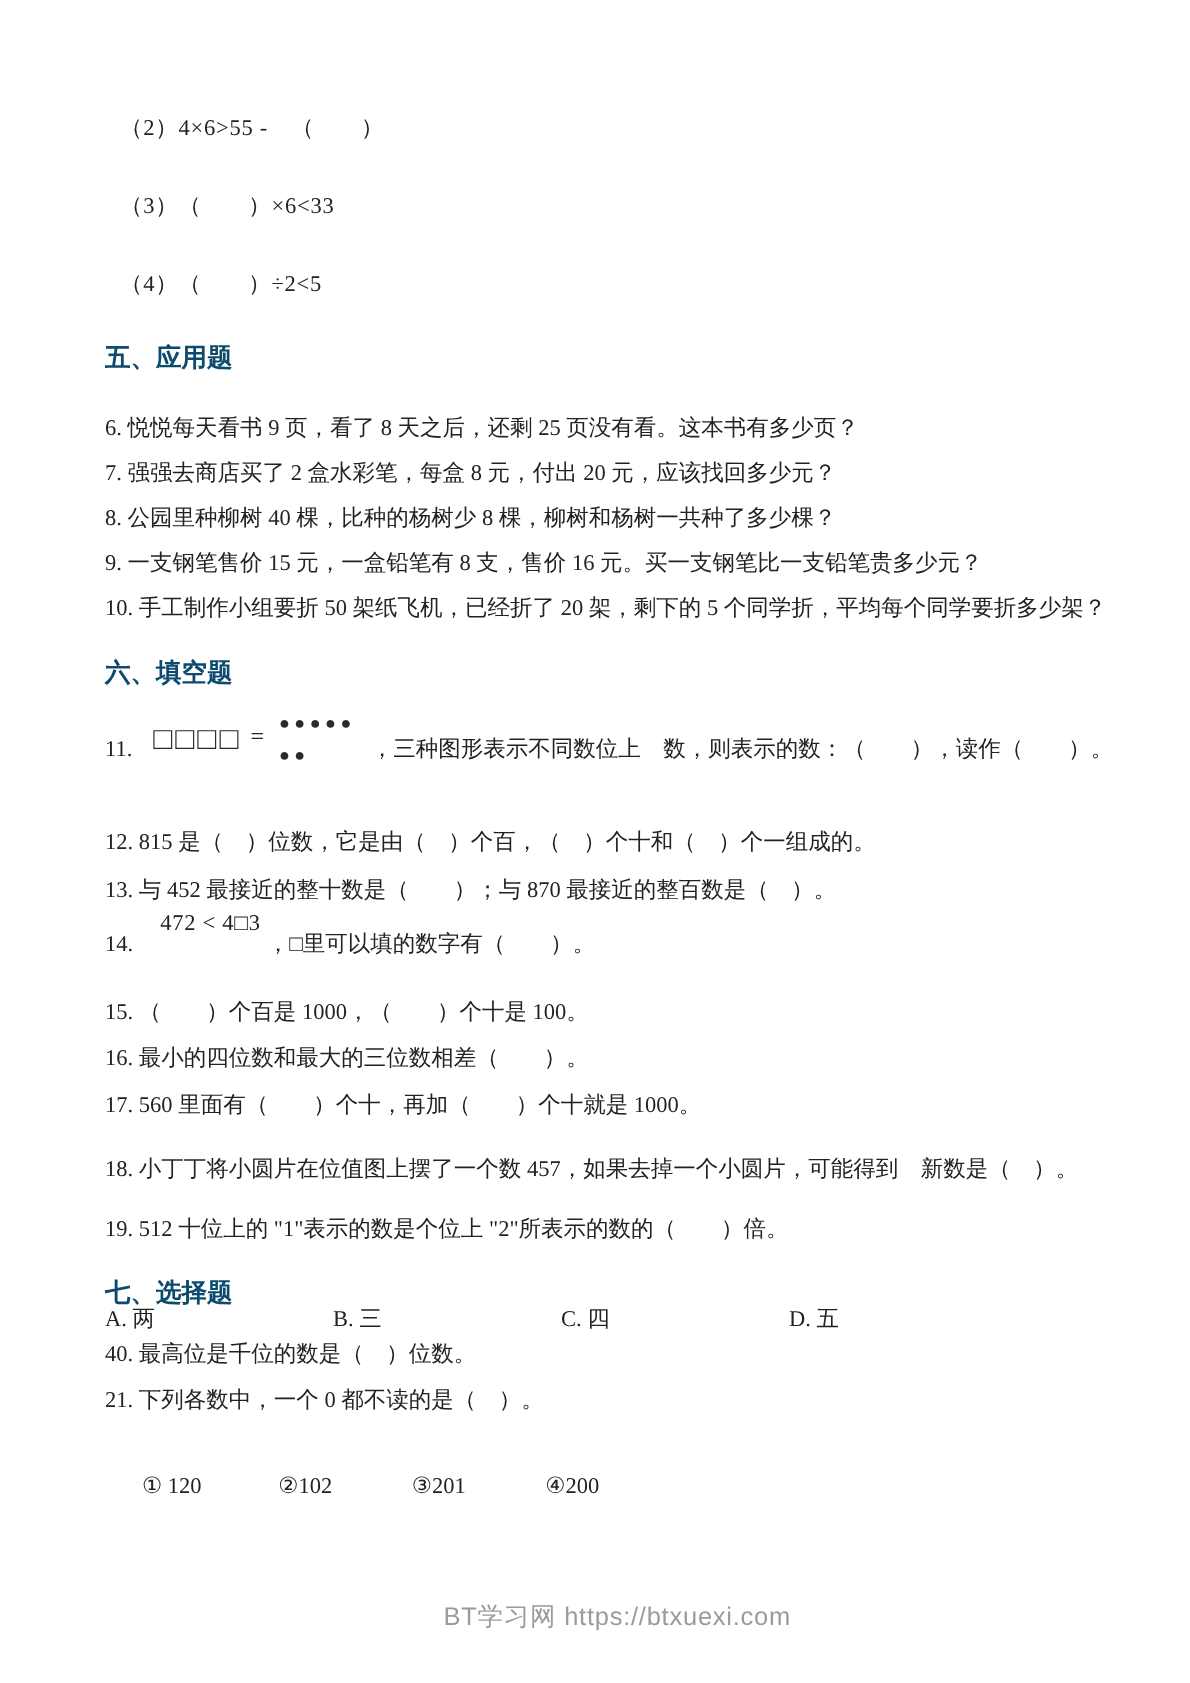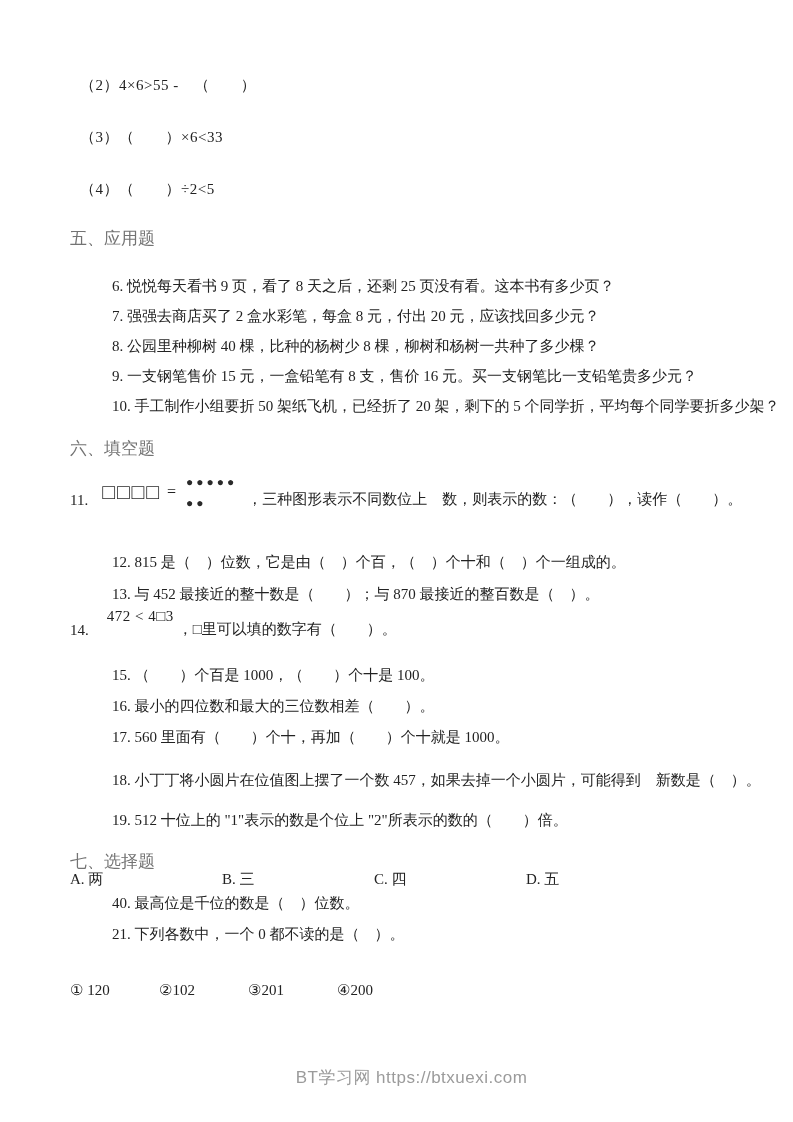--- a/index.html
+++ b/index.html
@@ -5,37 +5,37 @@
   html,body{margin:0;padding:0;background:#ffffff;}
   .page{
     position:relative;
     width:793px;height:1122px;
     background:#ffffff;
     font-family:"Liberation Serif","DejaVu Serif",serif;
     font-size:15px;color:#222222;
     overflow:hidden;
     border-radius:23px;
   }
-  .line{position:absolute;left:70px;white-space:nowrap;line-height:1.35;margin-left:42px;}
+  .line{position:absolute;left:70px;white-space:nowrap;line-height:1.35;}
   .ineq{position:absolute;left:80px;white-space:nowrap;letter-spacing:0.5px;}
   .heading{
     position:absolute;left:70px;
     font-family:"Liberation Sans","DejaVu Sans",sans-serif;
-    font-weight:400;font-size:17px;color:#737373;white-space:nowrap;
+    font-weight:700;font-size:17px;color:#0c4a6e;white-space:nowrap;
   }
   .row{position:absolute;left:70px;display:flex;align-items:flex-end;white-space:nowrap;}
   .qno{margin-right:6px;}
   .squares{font-size:21px;line-height:1;letter-spacing:2px;margin:0 6px 6px 8px;color:#2a2a2a;}
   .eqsign{margin:0 10px 8px 0;font-size:16px;}
   .dots-stack{display:flex;flex-direction:column;gap:9px;line-height:1;margin-right:10px;}
   .dots{font-size:12px;letter-spacing:3px;color:#2a2a2a;}
   .formula{margin:0 4px 14px 12px;letter-spacing:0.5px;}
   .opts{position:absolute;left:70px;display:flex;white-space:nowrap;}
   .opt-wide{width:152px;}
-  .opt-narrow{width:89px;}
+  .opt-narrow{width:89px;text-align:center;}
   .footer{
     position:absolute;top:1066px;left:15px;width:793px;
     text-align:center;
     font-family:"Liberation Sans","DejaVu Sans",sans-serif;
     font-size:17px;color:#9b9b9b;letter-spacing:0.5px;
   }
 </style>
 </head>
 <body>
 

